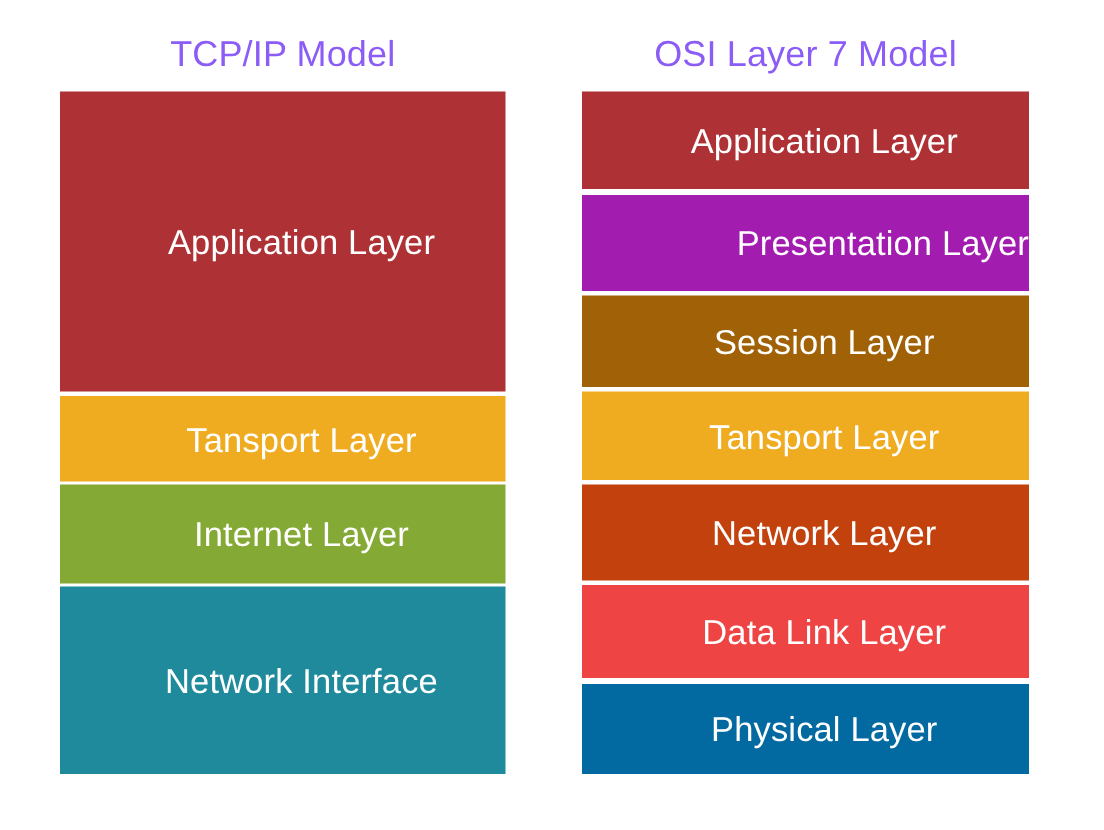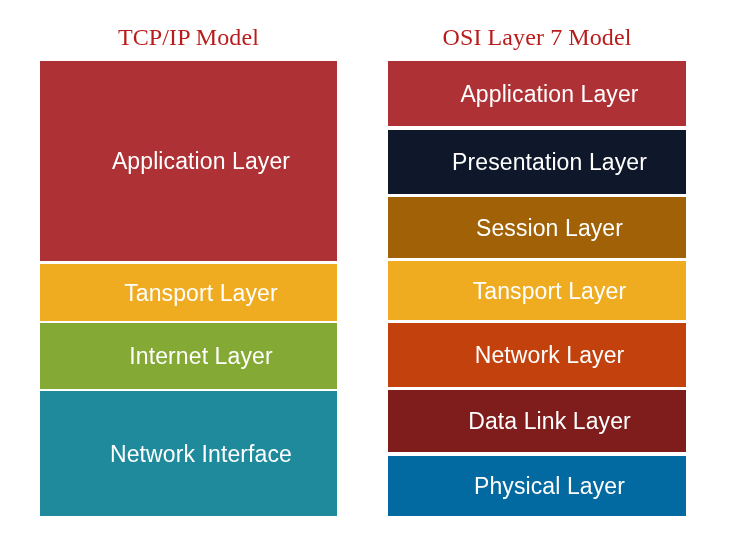--- a/index.html
+++ b/index.html
@@ -39,25 +39,24 @@
   }
 
   .model-title {
     position: absolute;
     top: 22px;
     left: 0;
     width: 100%;
     text-align: center;
     font-size: 24px;
     font-weight: 400;
-    color: #b91c1c;
+    color: #8b5cf6;
     letter-spacing: 0.1px;
     line-height: 30px;
     white-space: nowrap;
-    font-family: Liberation Serif, serif;
   }
 
   .stack {
     position: absolute;
     top: 61px;
     left: 0;
     width: 100%;
     height: 455px;
   }
 
@@ -105,33 +104,33 @@
         </div>
       </div>
   </div>
 
   <div class="column column-osi">
     <div class="model-title">OSI Layer 7 Model</div>
     <div class="stack" id="osi-stack">
         <div class="layer-box" style="top: 0px; height: 65px; background: rgb(174, 49, 53);">
           <span class="layer-label">Application Layer</span>
         </div>
-        <div class="layer-box" style="top: 69px; height: 64px; background: #0f172a;">
+        <div class="layer-box" style="top: 69px; height: 64px; background: #a21caf; justify-content: flex-end;">
           <span class="layer-label">Presentation Layer</span>
         </div>
         <div class="layer-box" style="top: 136px; height: 61px; background: #a16207;">
           <span class="layer-label">Session Layer</span>
         </div>
         <div class="layer-box" style="top: 200px; height: 59px; background: rgb(239, 172, 33);">
           <span class="layer-label">Tansport Layer</span>
         </div>
         <div class="layer-box" style="top: 262px; height: 64px; background: #c2410c;">
           <span class="layer-label">Network Layer</span>
         </div>
-        <div class="layer-box" style="top: 329px; height: 62px; background: #7f1d1d;">
+        <div class="layer-box" style="top: 329px; height: 62px; background: #ef4444;">
           <span class="layer-label">Data Link Layer</span>
         </div>
         <div class="layer-box" style="top: 395px; height: 60px; background: #0369a1;">
           <span class="layer-label">Physical Layer</span>
         </div>
       </div>
   </div>
 
 </div>
 

